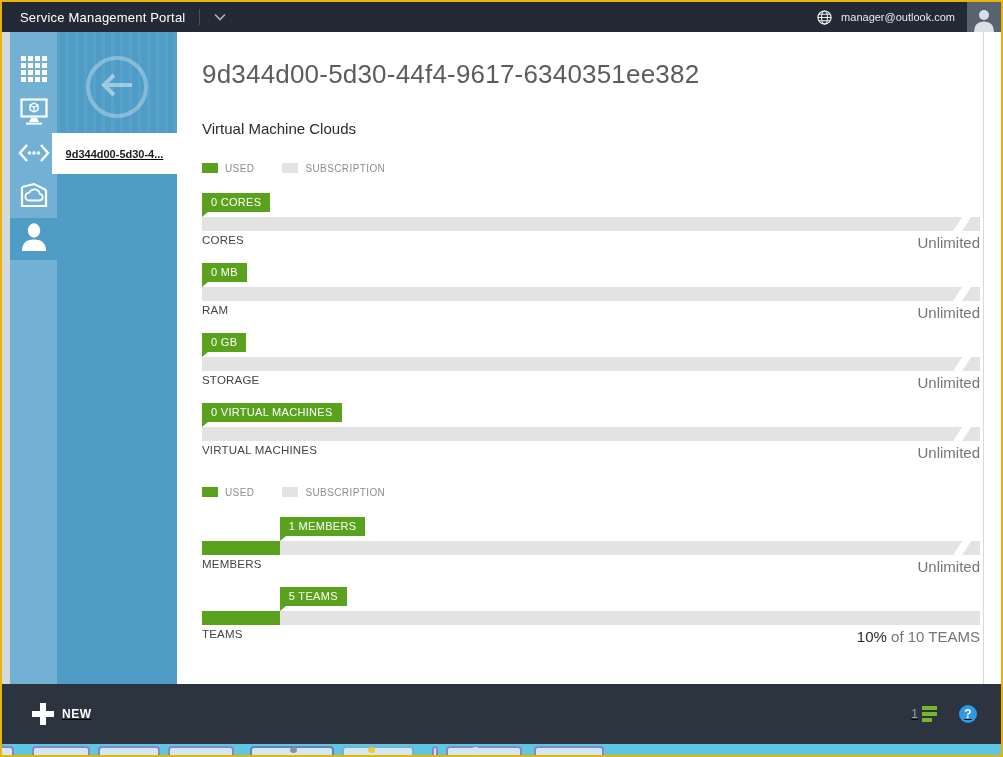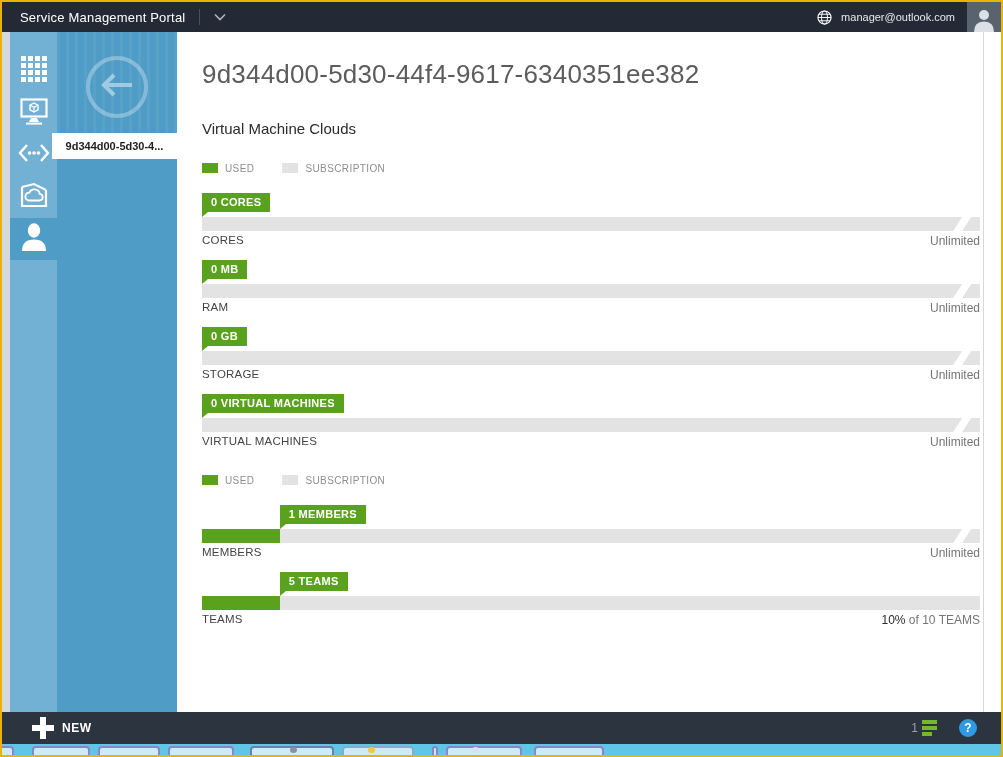--- a/index.html
+++ b/index.html
@@ -21,52 +21,52 @@
   .edge-strip { width:8px; background:#d6d9db; flex-shrink:0; }
   .rail { width:47px; background:#73b1d4; flex-shrink:0; position:relative; padding-top:18px; display:flex; flex-direction:column; align-items:center; }
   .rail-item { width:47px; height:42px; display:flex; align-items:center; justify-content:center; cursor:pointer; }
   .rail-item.active { background:#4f9dc6; }
 
   .panel { width:120px; background:#4f9dc6; flex-shrink:0; position:relative; }
   .panel-stripes { position:absolute; top:0; left:0; right:0; height:101px;
      background:repeating-linear-gradient(90deg, rgba(255,255,255,0.05) 0 3px, rgba(255,255,255,0) 3px 9px); }
   .back-btn { position:absolute; top:24px; left:50%; transform:translateX(-50%); width:62px; height:62px; border-radius:50%;
      border:4px solid rgba(255,255,255,0.30); display:flex; align-items:center; justify-content:center; cursor:pointer; }
-  .selected-band { position:absolute; top:101px; left:-5px; width:125px; height:26px; background:#ffffff;
-     display:flex; align-items:center; justify-content:center; cursor:pointer; }
+  .selected-band { position:absolute; top:101px; left:-5px; width:125px; height:41px; background:#ffffff;
+     display:flex; align-items:center; justify-content:center; cursor:pointer;text-decoration:underline; }
   .selected-band span { font-size:11px; font-weight:bold; color:#1e1e1e; white-space:nowrap; }
 
   
   .main { flex:1; background:#fff; padding:27px 7px 11px 25px; overflow:hidden; }
   .gutter { width:18px; background:#fff; border-left:1px solid #d8d8d8; flex-shrink:0; }
   .page-title { font-size:26px; font-weight:300; color:#5c5c5c; letter-spacing:.2px; }
   .section-heading { font-size:15px; color:#2b2b2b; margin-top:30px; }
   .legend { display:flex; align-items:flex-start; margin-top:26px; }
   .legend .swatch { width:16px; height:10px; margin-right:7px; }
   .swatch-used { background:#5aa21e; }
   .swatch-sub { background:#e3e3e3; }
   .legend .ltext { font-size:10px; color:#8d8d8d; letter-spacing:.4px; margin-right:28px; }
 
   .rows { margin-top:19px; }
   .quota-row { margin-bottom:12px; }
   .badge-track { position:relative; height:24px; width:778px; }
-  .quota-badge { position:absolute; top:0; left:0; background:#5aa21e; color:#fff; font-size:11px; font-weight:bold;
+  .quota-badge { position:absolute; top:0; left:0; background:#5aa21e; color:#fff; font-size:11px; font-weight:normal;
      letter-spacing:.3px; padding:3px 9px 4px 9px; white-space:nowrap; }
   .quota-badge::after { content:""; position:absolute; left:0; top:100%; width:0; height:0;
      border-top:5px solid #5aa21e; border-right:6px solid transparent; }
   .bar { position:relative; width:778px; height:14px; background:#e3e3e3; overflow:hidden; }
   .bar-fill { height:100%; width:0; background:#5aa21e; }
   .bar-slash { position:absolute; top:-2px; right:14px; width:9px; height:20px; background:#fff; transform:skewX(-33deg); }
   .bar-meta { width:778px; display:flex; justify-content:space-between; margin-top:3px; }
   .bar-label { font-size:11.5px; color:#444; letter-spacing:.2px; }
-  .bar-right { font-size:12px; color:#757575; }
+  .bar-right { font-size:15px; color:#757575; }
   .bar-right b { color:#2b2b2b; font-weight:normal;margin-left:32px; }
 
   
-  .commandbar { height:32px; background:#2c3440; flex-shrink:0; display:flex; align-items:center; }
+  .commandbar { height:60px; background:#2c3440; flex-shrink:0; display:flex; align-items:center;text-decoration:underline; }
   .new-btn { display:flex; align-items:center; margin-left:30px; cursor:pointer; height:100%; }
   .plus { position:relative; width:22px; height:22px; margin-right:8px; }
   .plus::before { content:""; position:absolute; left:0; top:8px; width:22px; height:6px; background:#fff; }
   .plus::after { content:""; position:absolute; left:8px; top:0; width:6px; height:22px; background:#fff; }
   .new-label { color:#fff; font-size:12px; font-weight:bold; letter-spacing:.5px; }
   .cb-spacer { flex:1; }
   .notif { display:flex; align-items:center; margin-right:22px; cursor:pointer; }
   .notif-count { color:#99a0aa; font-size:12px; margin-right:4px; }
   .list-icon { display:flex; flex-direction:column; justify-content:center; }
   .list-icon i { display:block; width:15px; height:4px; background:#76b829; margin:1px 0; }

